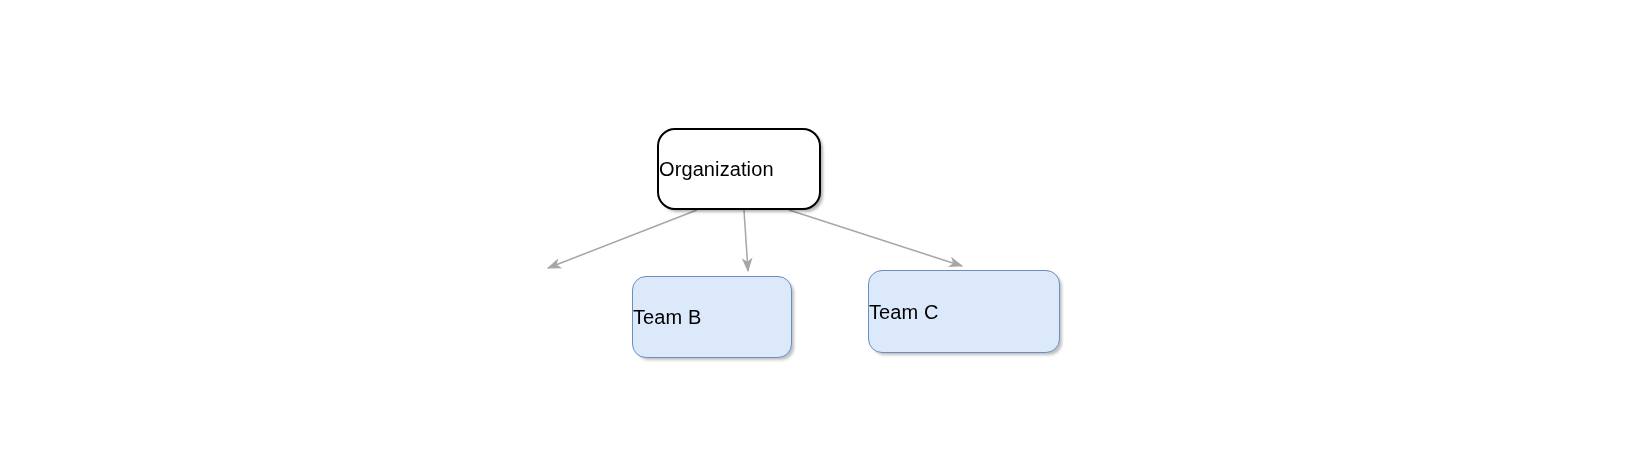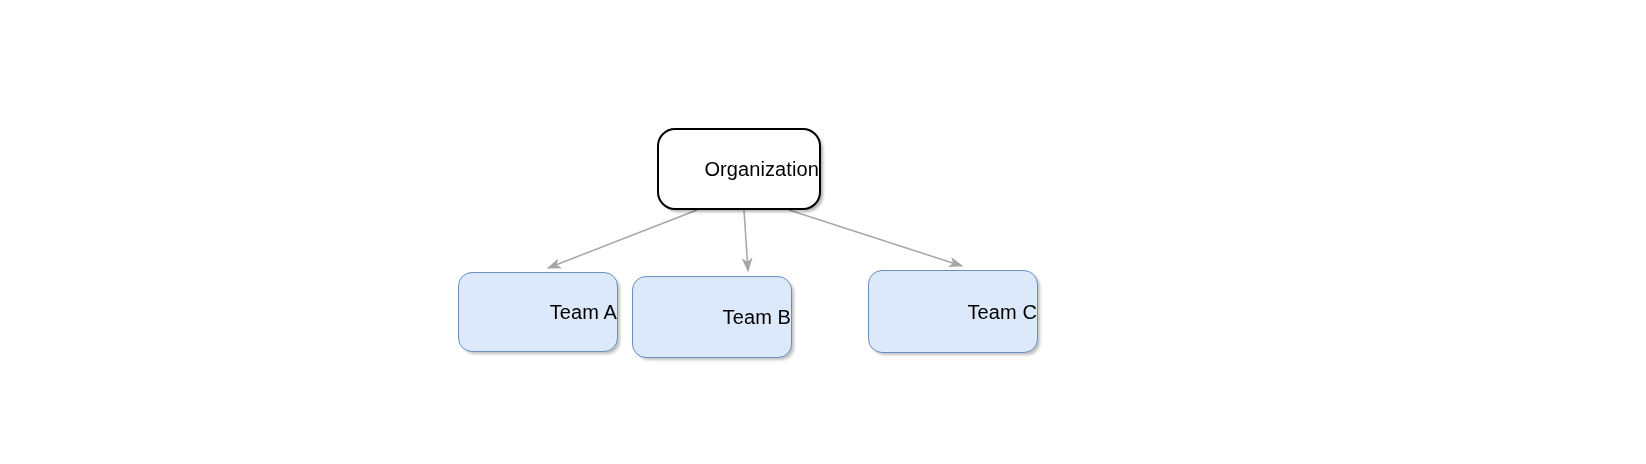--- a/index.html
+++ b/index.html
@@ -25,21 +25,21 @@
     top: 0;
     width: 1646px;
     height: 464px;
     pointer-events: none;
   }
   .node {
     position: absolute;
     box-sizing: border-box;
     display: flex;
     align-items: center;
-    justify-content: flex-end;
+    justify-content: flex-start;
     text-align: center;
   }
   .node-label {
     font-size: 20px;
     line-height: 24px;
     color: #000000;
     letter-spacing: 0.1px;
     white-space: nowrap;
   }
   
@@ -68,21 +68,21 @@
   }
   .node--team-b {
     left: 632px;
     top: 276px;
     width: 160px;
     height: 82px;
   }
   .node--team-c {
     left: 868px;
     top: 270px;
-    width: 170px;
+    width: 192px;
     height: 83px;
   }
 </style>
 </head>
 <body>
 
 <div id="canvas">
 
   <svg id="edge-layer" viewBox="0 0 1646 464" width="1646" height="464" xmlns="http://www.w3.org/2000/svg">
     <defs>
@@ -101,23 +101,20 @@
 
     <g>
       <path d="M 789 210 L 962 266" fill="none" stroke="#a6a6a6" stroke-width="1.5" marker-end="url(#arrowhead)"></path>
     </g>
   </svg>
 
   <div class="node node--root">
     <span class="node-label">Organization</span>
   </div>
 
-  <div class="node node--team node--team-a">
-    <span class="node-label">Team A</span>
-  </div>
 
   <div class="node node--team node--team-b">
     <span class="node-label">Team B</span>
   </div>
 
   <div class="node node--team node--team-c">
     <span class="node-label">Team C</span>
   </div>
 
 </div>

